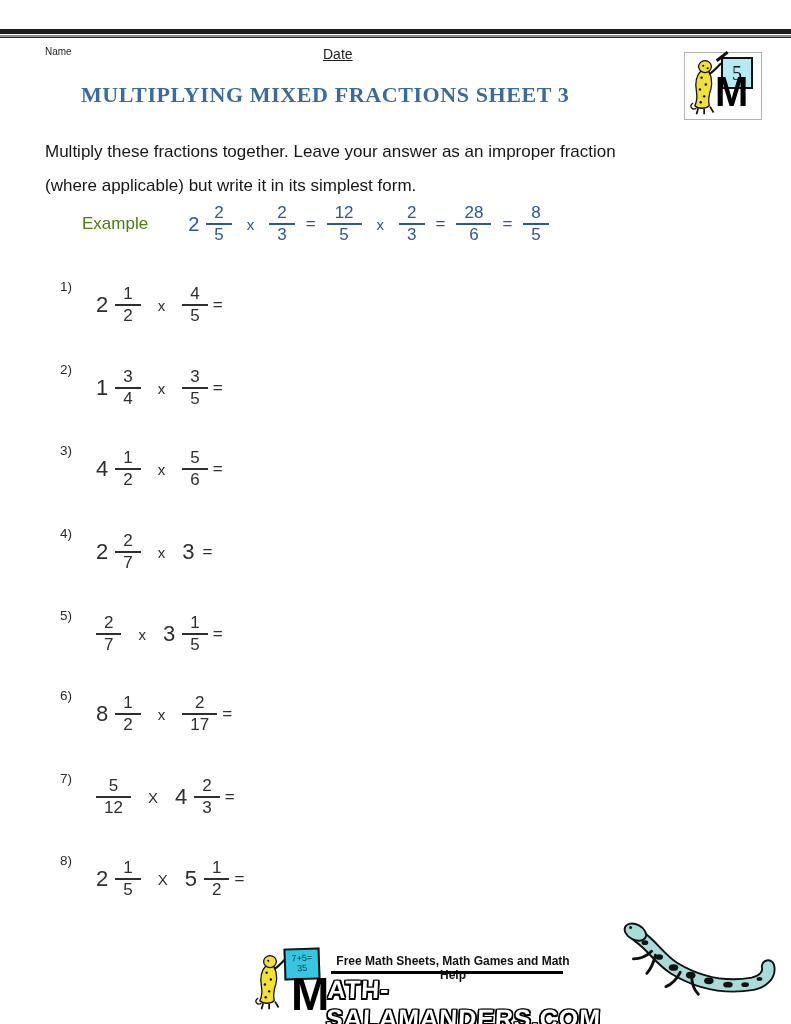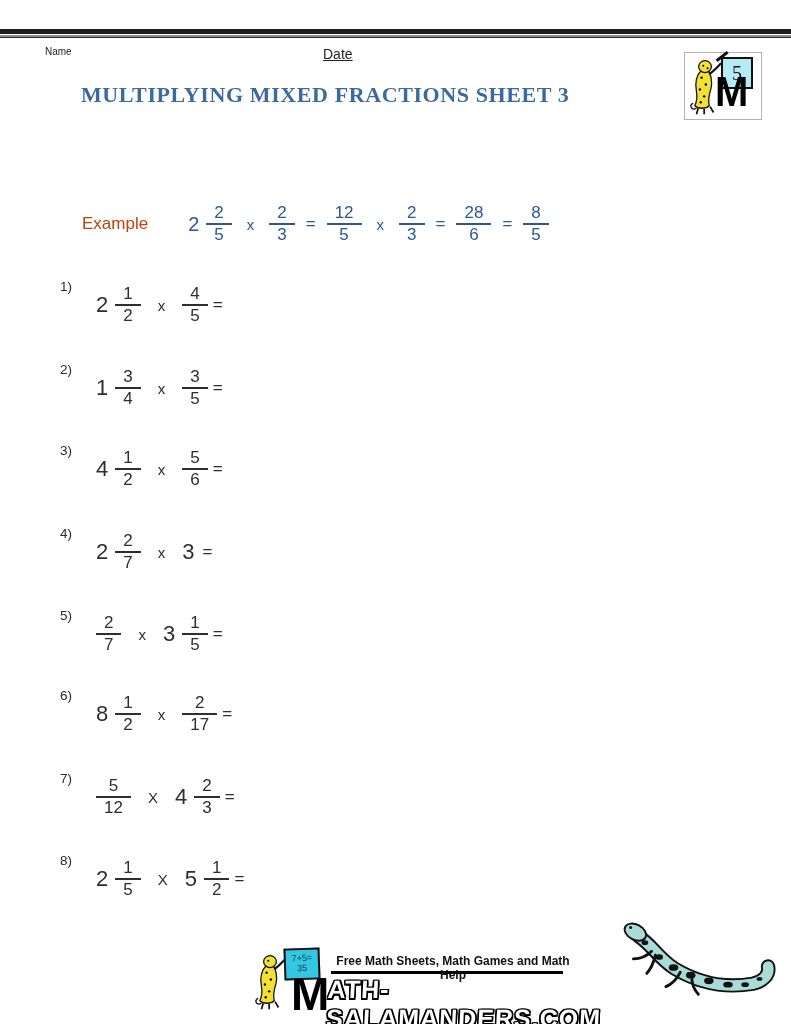--- a/index.html
+++ b/index.html
@@ -37,21 +37,21 @@
   .frac{display:inline-block;text-align:center;margin:0 2px;}
   .frac .num{display:block;font-size:17px;line-height:20px;padding:0 8px;
     border-bottom:2px solid currentColor;}
   .frac .den{display:block;font-size:17px;line-height:20px;padding:0 8px;}
   .op{font-size:15px;margin:0 15px;}
   .eqs{font-size:17px;margin-left:3px;}
 
   
   .example-row{position:absolute;left:82px;top:196px;height:56px;display:flex;align-items:center;
     color:#2b5797;}
-  .example-label{font-size:17px;margin-right:38px;color:#c2410c;}
+  .example-label{font-size:17px;margin-right:38px;color:#4d7c0f;}
   .example-row .whole{font-size:20px;}
   .example-row .eqs{margin:0 9px;}
   .example-row .op{margin:0 13px;}
 
   
   .qrow{position:absolute;left:60px;height:52px;display:flex;align-items:center;color:#2e2e2e;}
   .qnum{font-size:13.5px;align-self:flex-start;margin-top:0;width:22px;color:#2a2a2a;}
   .qrow .expr{margin-left:12px;}
   .q1{top:279px}.q2{top:362px}.q3{top:443px}.q4{top:526px}
   .q5{top:608px}.q6{top:688px}.q7{top:771px}.q8{top:853px}
@@ -99,20 +99,22 @@
       <circle cx="23" cy="11" r="1.2"></circle>
     </svg>
     <div class="pencil"></div>
     <div class="board">5</div>
     <div class="big-m">M</div>
   </div>
 
   <div class="page-title">MULTIPLYING MIXED FRACTIONS SHEET 3</div>
 
   <div class="instructions">
+    <div>Multiply these fractions together. Leave your answer as an improper fraction</div>
+    <div>(where applicable) but write it in its simplest form.</div>
   </div>
 
   <div class="example-row">
     <span class="example-label">Example</span>
     <span class="expr">
         <span class="whole">2</span>
         <span class="frac">
           <span class="num">2</span>
           <span class="den">5</span>
         </span>

